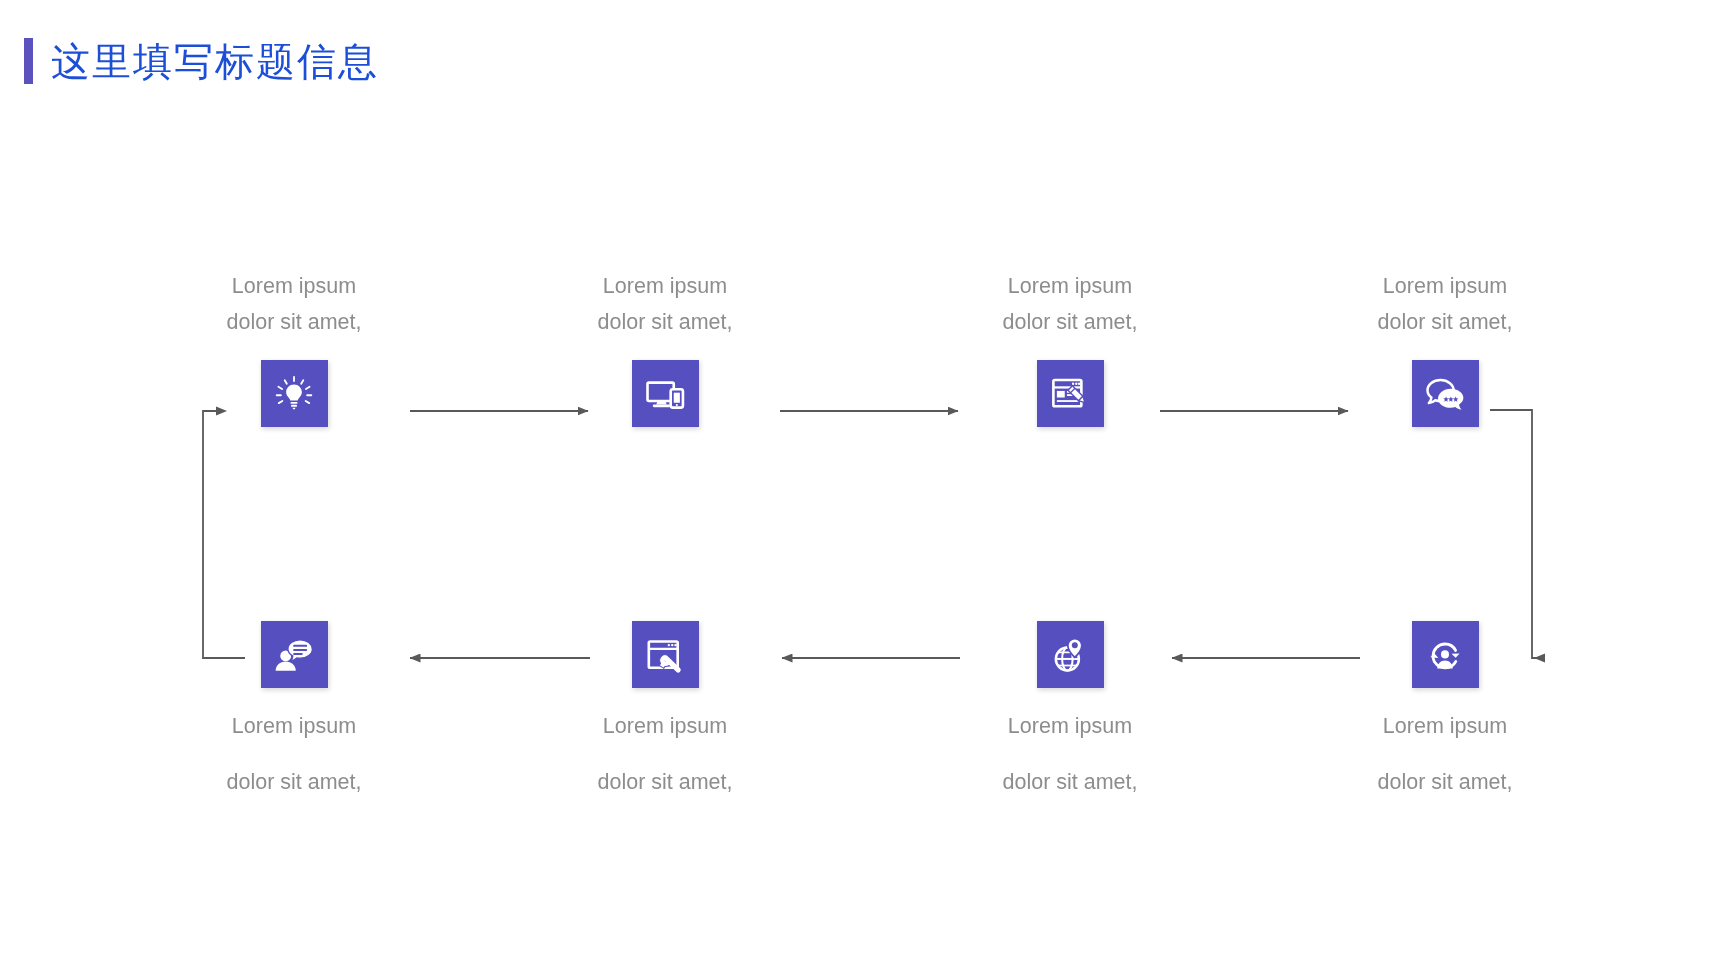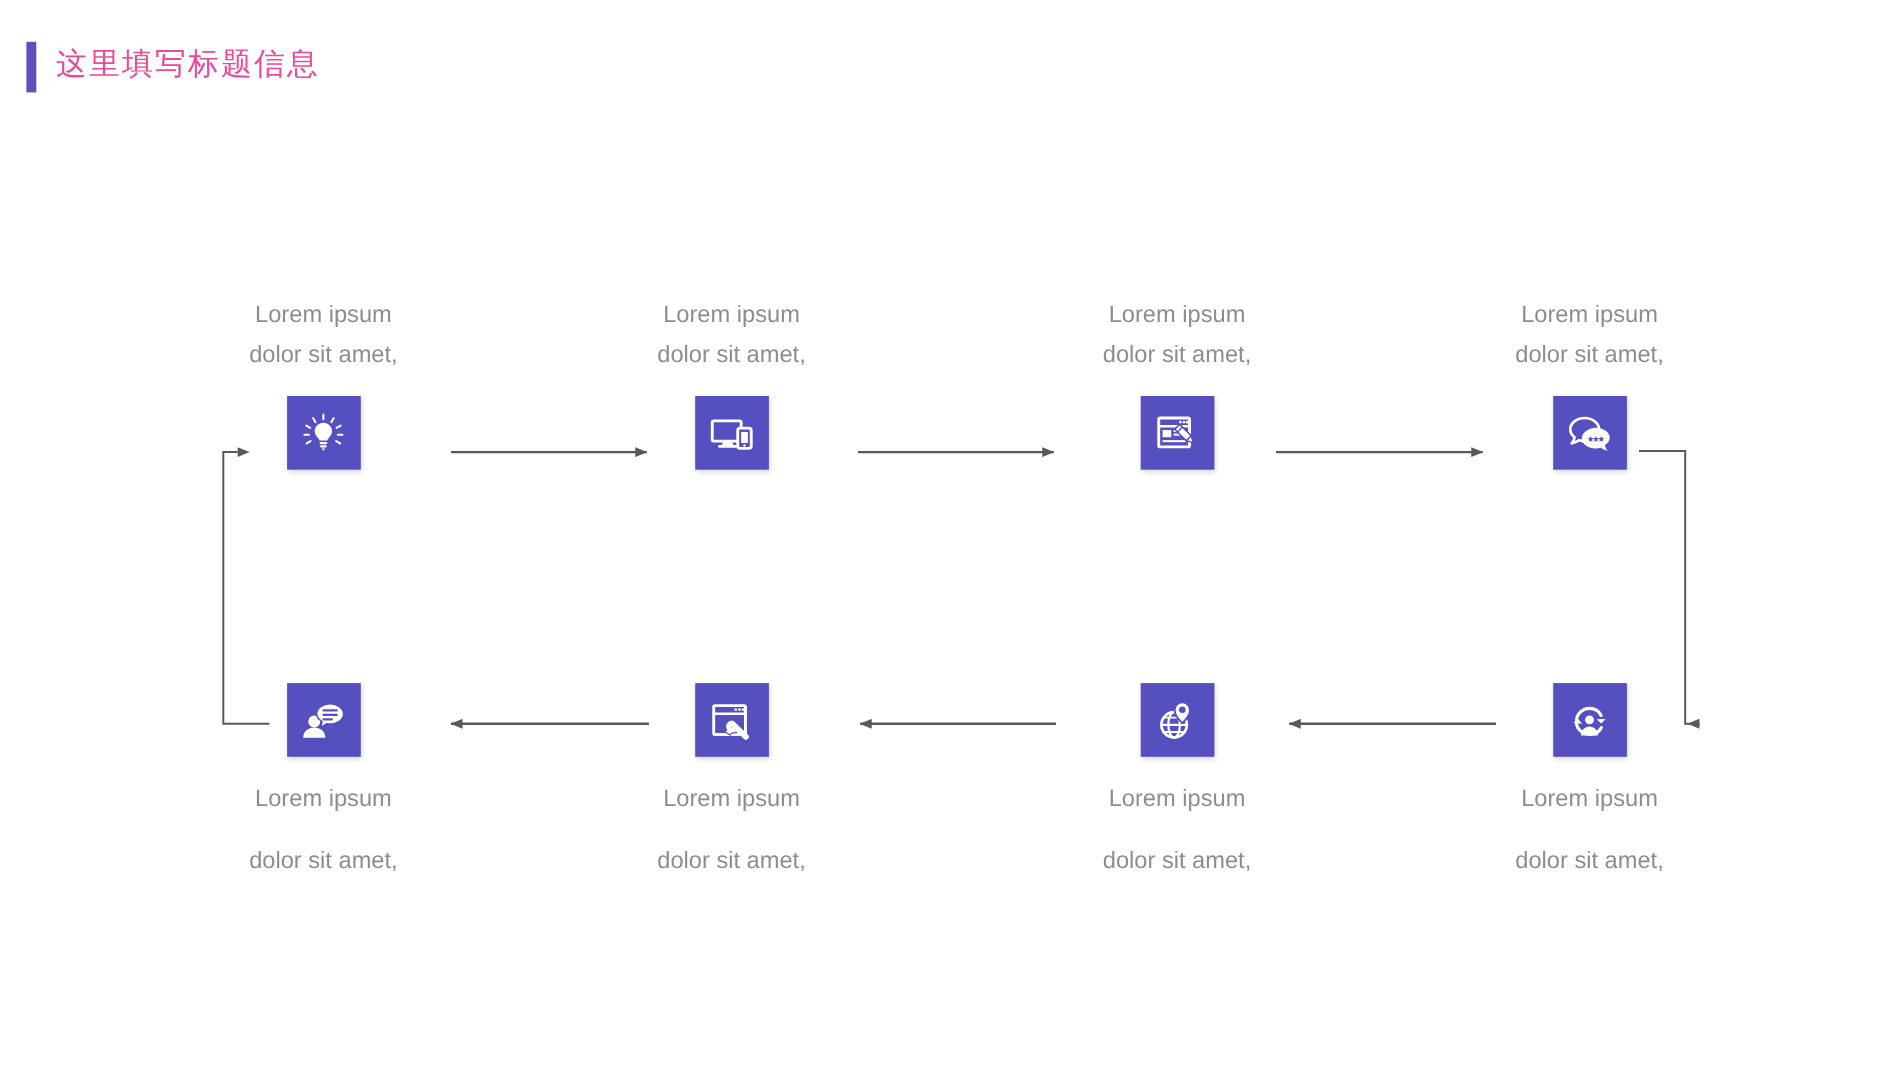--- a/index.html
+++ b/index.html
@@ -25,23 +25,23 @@
     align-items: center;
     gap: 18px;
   }
   #title-accent {
     width: 9px;
     height: 46px;
     background: #5b52bd;
     flex: 0 0 auto;
   }
   #title-text {
-    font-size: 28px;
-    color: #ec4899;
-    font-family: Liberation Mono, monospace;
+    font-size: 39px;
+    color: #1d4ed8;
+    font-family: Liberation Sans, sans-serif;
     letter-spacing: 2px;
     line-height: 1;
     white-space: nowrap;
   }
 
   
   #diagram {
     position: absolute;
     left: 0;
     top: 6px;

